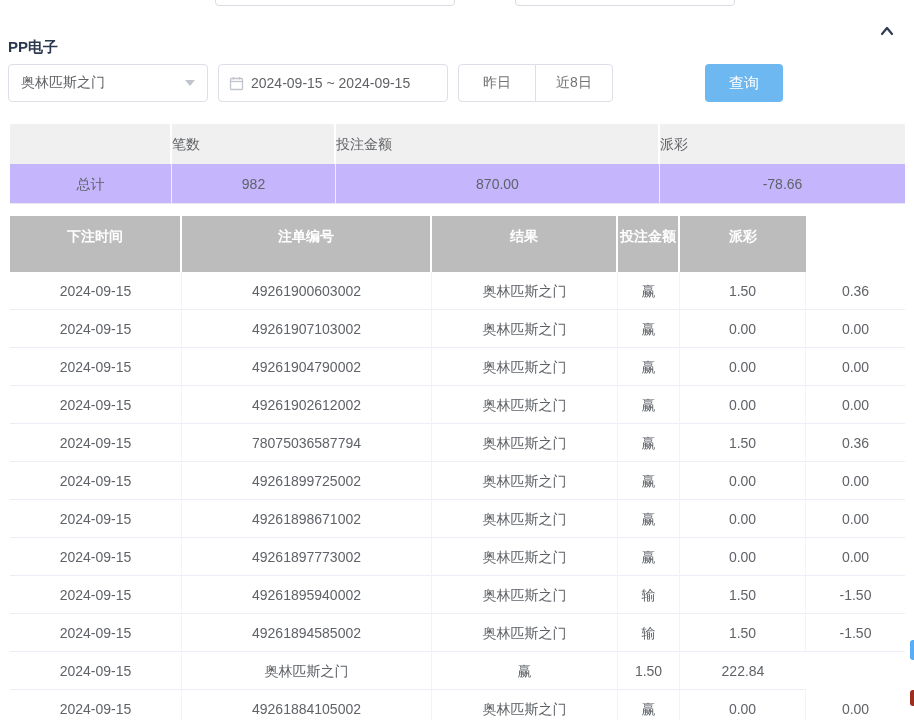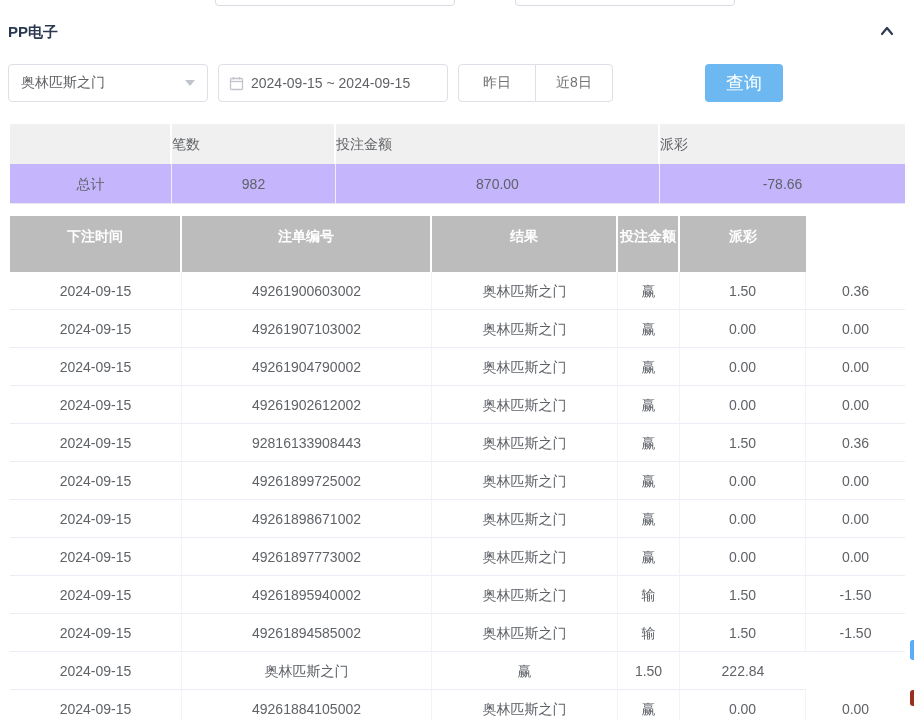--- a/index.html
+++ b/index.html
@@ -5,21 +5,21 @@
   * { margin:0; padding:0; box-sizing:border-box; }
   body { font-family:"Liberation Sans","DejaVu Sans",sans-serif; background:#fff; }
   .screen { position:relative; width:914px; height:720px; background:#fff; overflow:hidden; }
 
   
   .frag { position:absolute; top:-35px; height:41px; background:#fff;
           border:1px solid #d9dce3; border-radius:4px; }
   .frag1 { left:215px; width:240px; }
   .frag2 { left:515px; width:220px; }
 
-  .panel-title { position:absolute; left:8px; top:23px; font-size:15px;
+  .panel-title { position:absolute; left:8px; top:38px; font-size:15px;
                  font-weight:bold; color:#2b3950; }
   .collapse-btn { position:absolute; right:16px; top:22px; width:22px; height:22px;
                   cursor:pointer; display:flex; align-items:center; justify-content:center; }
 
   
   .select-box { position:absolute; left:8px; top:64px; width:200px; height:38px;
                 border:1px solid #dcdfe6; border-radius:4px; background:#fff;
                 display:flex; align-items:center; padding:0 12px;
                 font-size:14px; color:#606266; cursor:pointer; }
   .caret-down { margin-left:auto; width:0; height:0;
@@ -32,21 +32,21 @@
   .btn-group { position:absolute; left:458px; top:64px; display:flex; }
   .qbtn { width:78px; height:38px; background:#fff; border:1px solid #dcdfe6;
           font-size:14px; color:#737373; display:flex; align-items:center;
           justify-content:center; cursor:pointer; margin-left:-1px;
           font-family:inherit; }
   .qbtn:first-child { border-radius:4px 0 0 4px; margin-left:0; }
   .qbtn:last-child { border-radius:0 4px 4px 0; }
   .qbtn.active { color:#6db8f1; border-color:#6db8f1; position:relative; z-index:2; }
   .search-btn { position:absolute; left:705px; top:64px; width:78px; height:38px;
                 background:#6db8f1; border:none; border-radius:4px; color:#fff;
-                font-size:18px; cursor:pointer; font-family:inherit; }
+                font-size:15px; cursor:pointer; font-family:inherit; }
 
   
   .sum-table { position:absolute; left:10px; top:124px; width:895px; font-size:14px; }
   .sum-head, .sum-row { display:grid; grid-template-columns:162px 164px 324px 245px; }
   .sum-head .cell { background:#f0f0f0; height:40px; line-height:40px; text-align:left;
                     color:#606266; border-right:2px solid #fff; }
   .sum-head .cell:last-child { border-right:none; }
   .sum-row  .cell { background:#c4b5fd; height:40px; line-height:40px; text-align:center;
                     color:#5f6368; border-right:1px solid #eef0f4;
                     border-bottom:1px solid #e7e9ee; }
@@ -169,21 +169,21 @@
           <div class="cell">2024-09-15</div>
           <div class="cell">49261902612002</div>
           <div class="cell">奥林匹斯之门</div>
           <div class="cell">赢</div>
           <div class="cell">0.00</div>
           <div class="cell">0.00</div>
         </div>
 
         <div class="tbl-row">
           <div class="cell">2024-09-15</div>
-          <div class="cell">92816133908443</div>
+          <div class="cell">78075036587794</div>
           <div class="cell">奥林匹斯之门</div>
           <div class="cell">赢</div>
           <div class="cell">1.50</div>
           <div class="cell">0.36</div>
         </div>
 
         <div class="tbl-row">
           <div class="cell">2024-09-15</div>
           <div class="cell">49261899725002</div>
           <div class="cell">奥林匹斯之门</div>

